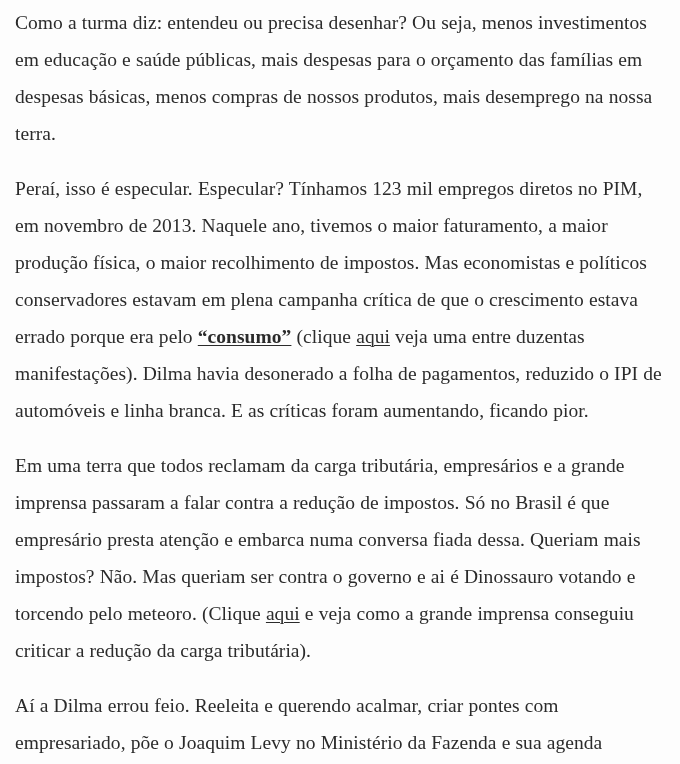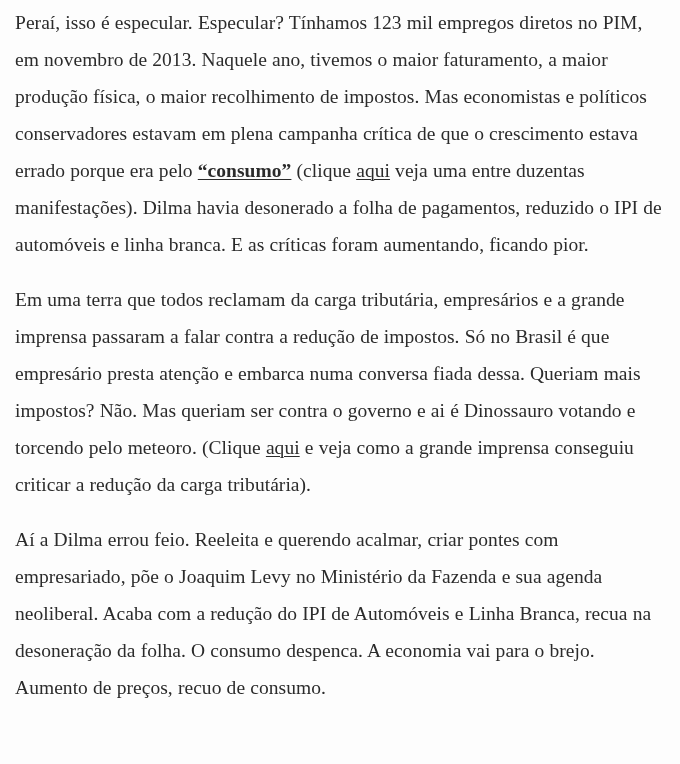--- a/index.html
+++ b/index.html
@@ -39,16 +39,17 @@
     text-decoration-thickness: 1px;
   }
   a.inline-link.strong {
     font-weight: bold;
   }
 </style>
 </head>
 <body>
 
 <div class="article-body">
+  <p class="paragraph"><span>Como a turma diz: entendeu ou precisa desenhar? Ou seja, menos investimentos em educação e saúde públicas, mais despesas para o orçamento das famílias em despesas básicas, menos compras de nossos produtos, mais desemprego na nossa terra.</span></p>
   <p class="paragraph"><span>Peraí, isso é especular. Especular? Tínhamos 123 mil empregos diretos no PIM, em novembro de 2013. Naquele ano, tivemos o maior faturamento, a maior produção física, o maior recolhimento de impostos. Mas economistas e políticos conservadores estavam em plena campanha crítica de que o crescimento estava errado porque era pelo </span><a class="inline-link strong" href="#">“consumo”</a><span> (clique </span><a class="inline-link" href="#">aqui</a><span> veja uma entre duzentas manifestações). Dilma havia desonerado a folha de pagamentos, reduzido o IPI de automóveis e linha branca. E as críticas foram aumentando, ficando pior.</span></p>
   <p class="paragraph"><span>Em uma terra que todos reclamam da carga tributária, empresários e a grande imprensa passaram a falar contra a redução de impostos. Só no Brasil é que empresário presta atenção e embarca numa conversa fiada dessa. Queriam mais impostos? Não. Mas queriam ser contra o governo e ai é Dinossauro votando e torcendo pelo meteoro. (Clique </span><a class="inline-link" href="#">aqui</a><span> e veja como a grande imprensa conseguiu criticar a redução da carga tributária).</span></p>
   <p class="paragraph"><span>Aí a Dilma errou feio. Reeleita e querendo acalmar, criar pontes com empresariado, põe o Joaquim Levy no Ministério da Fazenda e sua agenda neoliberal. Acaba com a redução do IPI de Automóveis e Linha Branca, recua na desoneração da folha. O consumo despenca. A economia vai para o brejo. Aumento de preços, recuo de consumo.</span></p>
 </div>
 
 </body></html>

